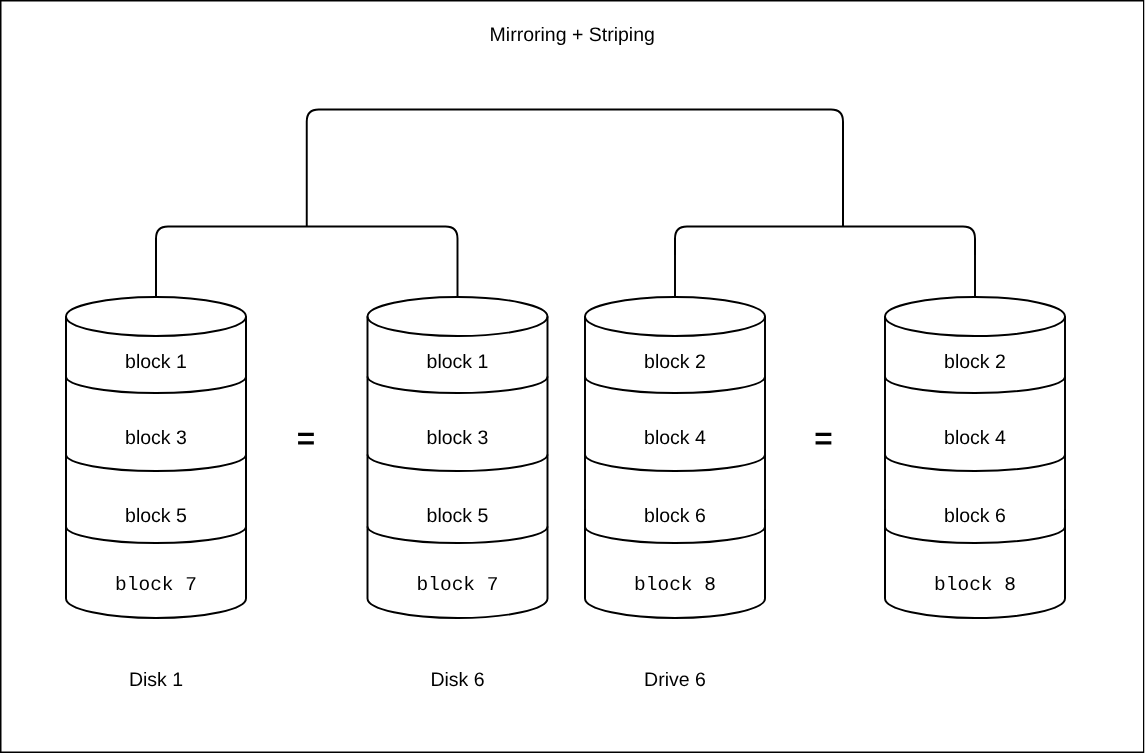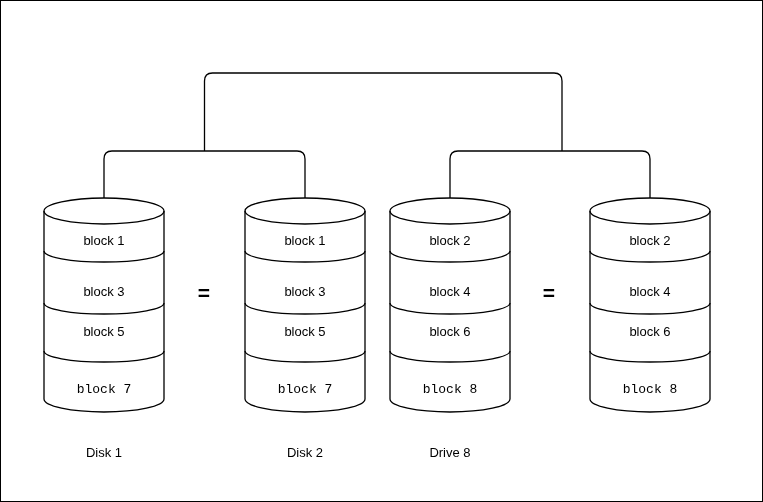--- a/index.html
+++ b/index.html
@@ -14,21 +14,21 @@
     color: #000;
     overflow: hidden;
   }
   .diagram-svg { position: absolute; left: 0; top: 0; }
   .txt { position: absolute; text-align: center; font-size: 13px; line-height: 18px; white-space: nowrap; }
   .title-wrap { position: absolute; left: 0; right: 0; top: 14px; text-align: center; }
   .title-line { font-size: 13px; line-height: 15px; }
   .block-label { width: 120px; height: 18px; }
   .disk-name { width: 120px; height: 18px; top: 431px; margin-top: 12px; }
   .equals { width: 40px; height: 24px; top: 280px; font-size: 21px; font-weight: bold; line-height: 24px; }
-  .row1 { top: 231px; } .row2 { top: 282px; } .row3 { top: 322px; } .row4 { top: 380px; font-family: Liberation Mono, monospace; }
+  .row1 { top: 231px; } .row2 { top: 282px; } .row3 { top: 334px; } .row4 { top: 380px; font-family: Liberation Mono, monospace; }
   .col1 { left: 43px; } .col2 { left: 244px; } .col3 { left: 389px; } .col4 { left: 589px; }
 </style>
 </head>
 <body>
 
 <div class="canvas">
 
   <svg class="diagram-svg" width="763" height="502" viewBox="0 0 763 502">
 
     <path d="M 203.5 150 L 203.5 80 Q 203.5 72 211.5 72 L 553 72 Q 561 72 561 80 L 561 150" fill="none" stroke="#000" stroke-width="1.3"></path>
@@ -64,39 +64,40 @@
     <g stroke="#000" stroke-width="1.3" fill="none">
       <path fill="#fff" d="M 589 210 A 60 13 0 0 1 709 210 L 709 398 A 60 13 0 0 1 589 398 Z"></path>
       <path d="M 589 210 A 60 13 0 0 0 709 210"></path>
       <path d="M 589 250 A 60 11 0 0 0 709 250"></path>
       <path d="M 589 302 A 60 11 0 0 0 709 302"></path>
       <path d="M 589 350 A 60 11 0 0 0 709 350"></path>
     </g>
   </svg>
 
   <div class="title-wrap">
+    <div class="title-line">Mirroring + Striping</div>
   </div>
 
   <div class="txt block-label col1 row1">block 1</div>
   <div class="txt block-label col1 row2">block 3</div>
   <div class="txt block-label col1 row3">block 5</div>
   <div class="txt block-label col1 row4">block 7</div>
   <div class="txt disk-name col1">Disk 1</div>
 
   <div class="txt block-label col2 row1">block 1</div>
   <div class="txt block-label col2 row2">block 3</div>
   <div class="txt block-label col2 row3">block 5</div>
   <div class="txt block-label col2 row4">block 7</div>
-  <div class="txt disk-name col2">Disk 2</div>
+  <div class="txt disk-name col2">Disk 6</div>
 
   <div class="txt block-label col3 row1">block 2</div>
   <div class="txt block-label col3 row2">block 4</div>
   <div class="txt block-label col3 row3">block 6</div>
   <div class="txt block-label col3 row4">block 8</div>
-  <div class="txt disk-name col3">Drive 8</div>
+  <div class="txt disk-name col3">Drive 6</div>
 
   <div class="txt block-label col4 row1">block 2</div>
   <div class="txt block-label col4 row2">block 4</div>
   <div class="txt block-label col4 row3">block 6</div>
   <div class="txt block-label col4 row4">block 8</div>
 
   <div class="txt equals" style="left: 183px;">=</div>
   <div class="txt equals" style="left: 528px;">=</div>
 
 </div>

